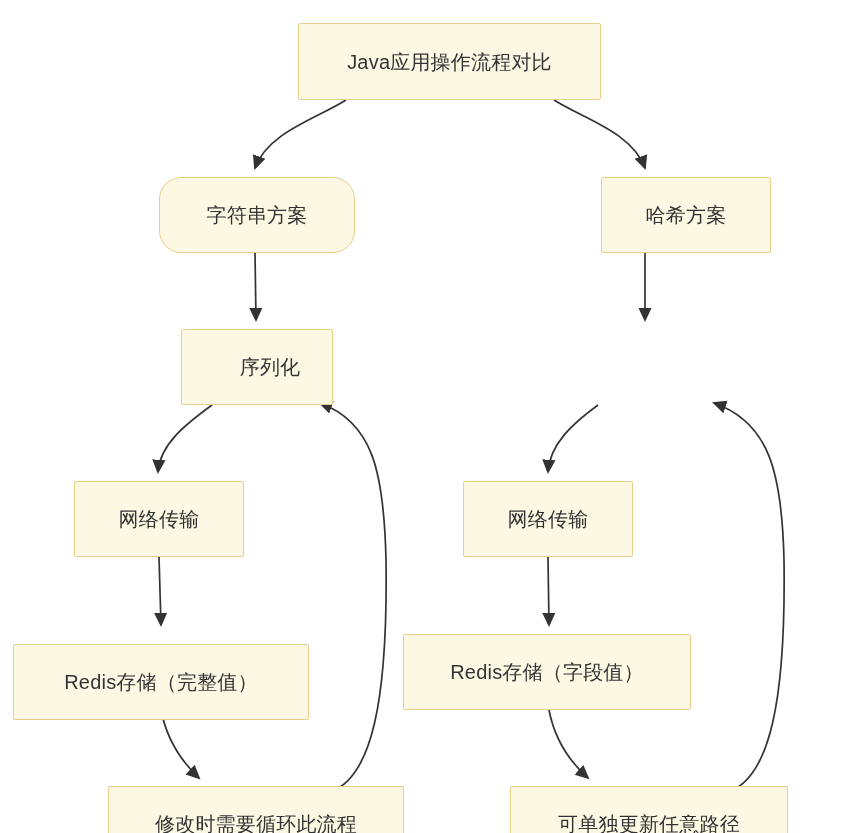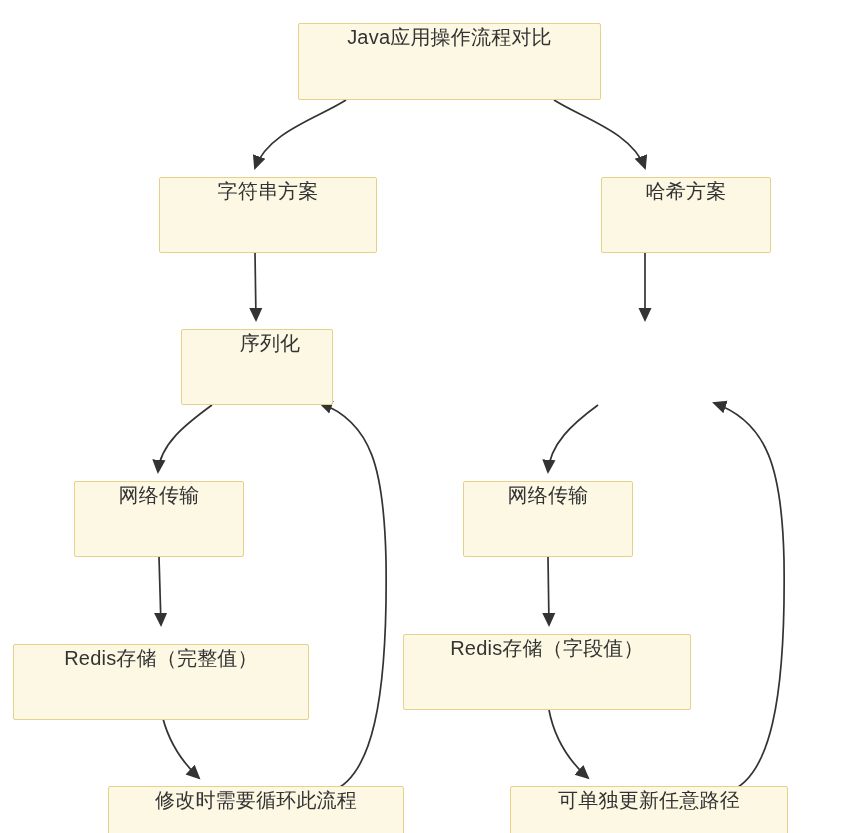--- a/index.html
+++ b/index.html
@@ -25,21 +25,21 @@
     height: 833px;
     pointer-events: none;
   }
   .node {
     position: absolute;
     box-sizing: border-box;
     background: #fdf8e4;
     border: 1.6px solid #e6d08a;
     border-radius: 2px;
     display: flex;
-    align-items: flex-start;
+    align-items: center;
     justify-content: center;
     text-align: center;
     color: #333333;
     font-size: 20px;
     line-height: 1.3;
     letter-spacing: 0.2px;
     white-space: nowrap;
   }
   .node-label {
     display: block;
@@ -79,21 +79,21 @@
 
     <path d="M 330 792 C 372 778, 388 700, 386 560 C 384 470, 372 422, 320 403" fill="none" stroke="#333333" stroke-width="1.7" marker-end="url(#arrowhead)"></path>
 
     <path d="M 728 792 C 770 778, 786 700, 784 560 C 782 470, 768 422, 714 403" fill="none" stroke="#333333" stroke-width="1.7" marker-end="url(#arrowhead)"></path>
   </svg>
 
   <div class="node" style="left:298px; top:23px; width:303px; height:77px;">
     <span class="node-label">Java应用操作流程对比</span>
   </div>
 
-  <div class="node" style="left:159px; top:177px; width:218px; height:76px;">
+  <div class="node" style="left:159px; top:177px; width:196px; height:76px;border-radius:22px;">
     <span class="node-label">字符串方案</span>
   </div>
 
   <div class="node" style="left:561px; top:177px; width:170px; height:76px;margin-left:40px;">
     <span class="node-label">哈希方案</span>
   </div>
 
   <div class="node" style="left:181px; top:329px; width:152px; height:76px;padding-left:26px;">
     <span class="node-label">序列化</span>
   </div>

